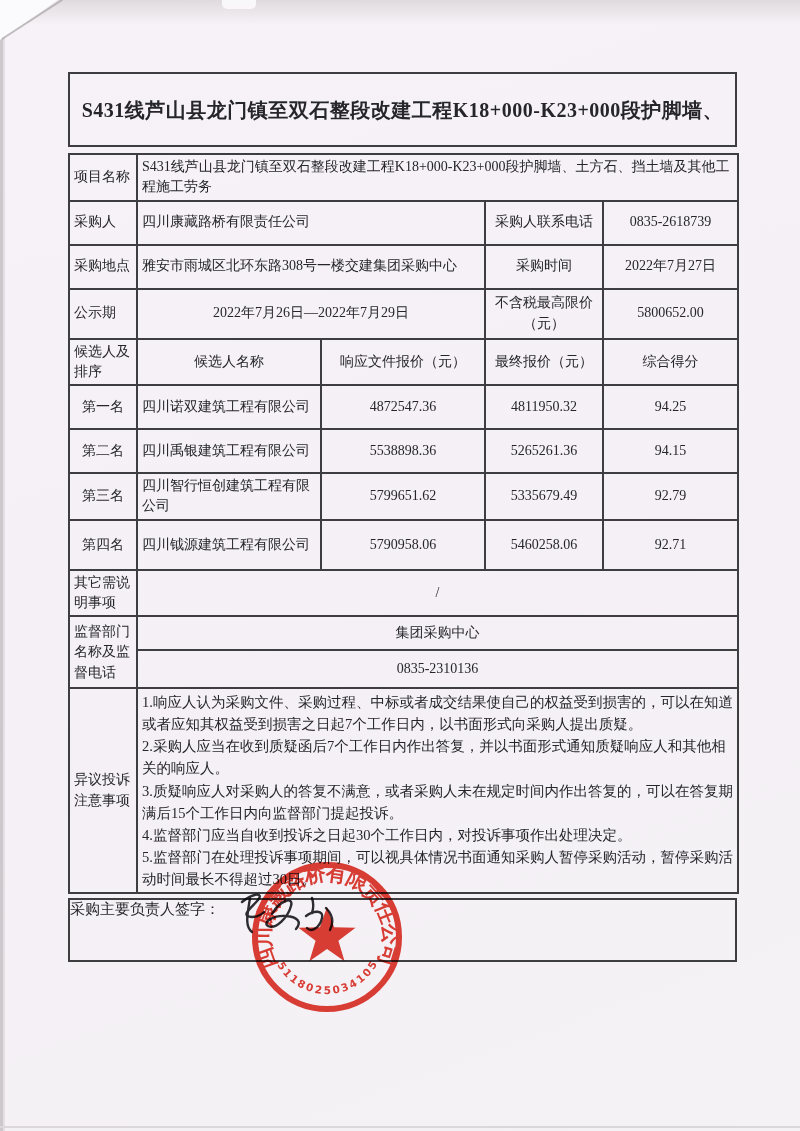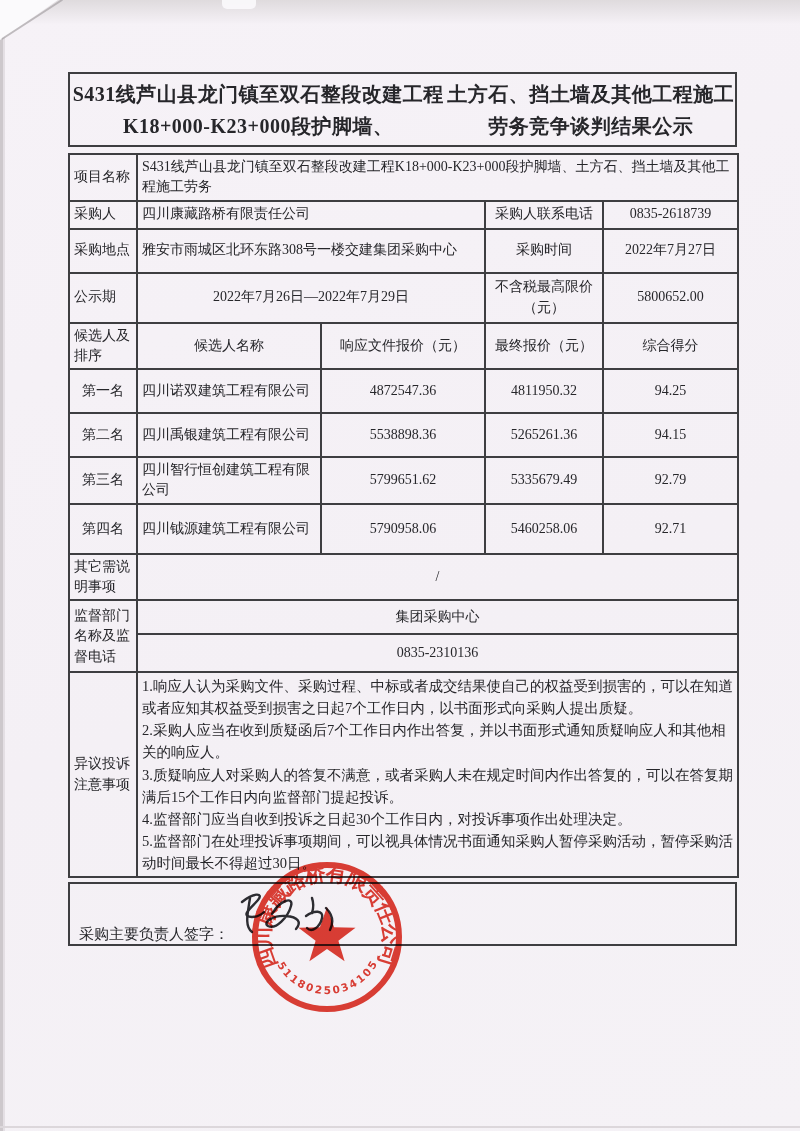--- a/index.html
+++ b/index.html
@@ -35,58 +35,57 @@
     padding:2px 4px;vertical-align:middle;word-break:break-all;
   }
   td.lab{text-align:left;padding-left:5px;margin-left:44px;}
   td.c{text-align:center;}
   td.l{text-align:left;padding-left:6px;}
   td.name{font-size:15px;line-height:1.4;}
   td.obj{vertical-align:middle;padding:8px 7px;}
   .obj-item{font-size:14.5px;line-height:1.52;text-align:left;}
   .sign-box{
     box-sizing:border-box;border:2px solid #3e3e41;height:64px;margin-top:4px;
-    display:flex;align-items:flex-end;padding-left:9px;font-size:15px;
+    display:flex;align-items:flex-start;font-size:15px;
   }
   .stamp{position:absolute;left:217px;top:827px;width:220px;height:220px;mix-blend-mode:multiply;opacity:.92;}
   .signature{position:absolute;left:228px;top:886px;width:130px;height:62px;mix-blend-mode:multiply;}
 </style>
 </head>
 <body>
 
 <div class="sheet">
   <div class="edge-top"></div>
   <div class="edge-left"></div>
   <div class="edge-left2"></div>
   <div class="edge-bottom"></div>
   <div class="corner-fold"></div>
   <div class="corner-line"></div>
   <div class="top-notch"></div>
 
   <div class="doc">
 
     <div class="title-box">
       <div>S431线芦山县龙门镇至双石整段改建工程K18+000-K23+000段护脚墙、</div>
-      <div>土方石、挡土墙及其他工程施工劳务竞争谈判结果公示</div>
     </div>
 
     <table class="main">
       <colgroup>
         <col style="width:68px">
           <col style="width:184px">
           <col style="width:164px">
         <col style="width:118px">
           <col style="width:135px">
       </colgroup>
       <tbody>
         <tr style="height:44px">
           <td class="lab">项目名称</td>
           <td class="l" colspan="4">S431线芦山县龙门镇至双石整段改建工程K18+000-K23+000段护脚墙、土方石、挡土墙及其他工程施工劳务</td>
         </tr>
-        <tr style="height:28px">
+        <tr style="height:44px">
           <td class="lab">采购人</td>
           <td class="l" colspan="2">四川康藏路桥有限责任公司</td>
           <td class="c">采购人联系电话</td>
           <td class="c">0835-2618739</td>
         </tr>
         <tr style="height:44px">
           <td class="lab">采购地点</td>
           <td class="l" colspan="2">雅安市雨城区北环东路308号一楼交建集团采购中心</td>
           <td class="c">采购时间</td>
           <td class="c">2022年7月27日</td>

